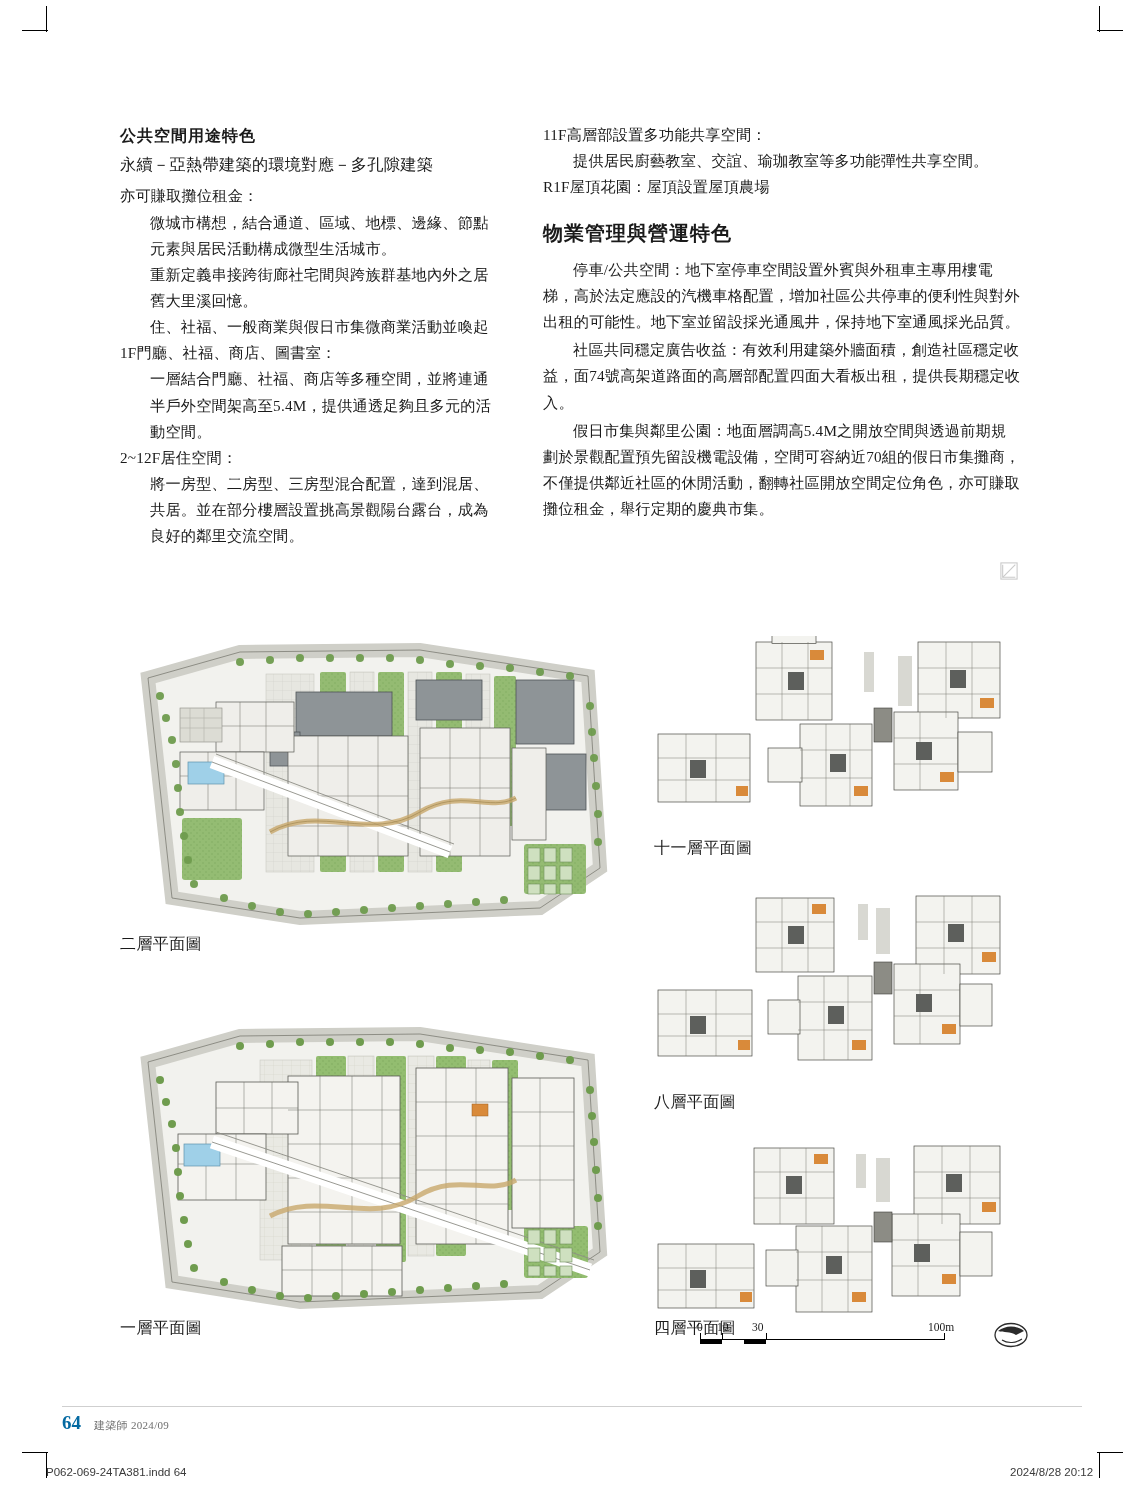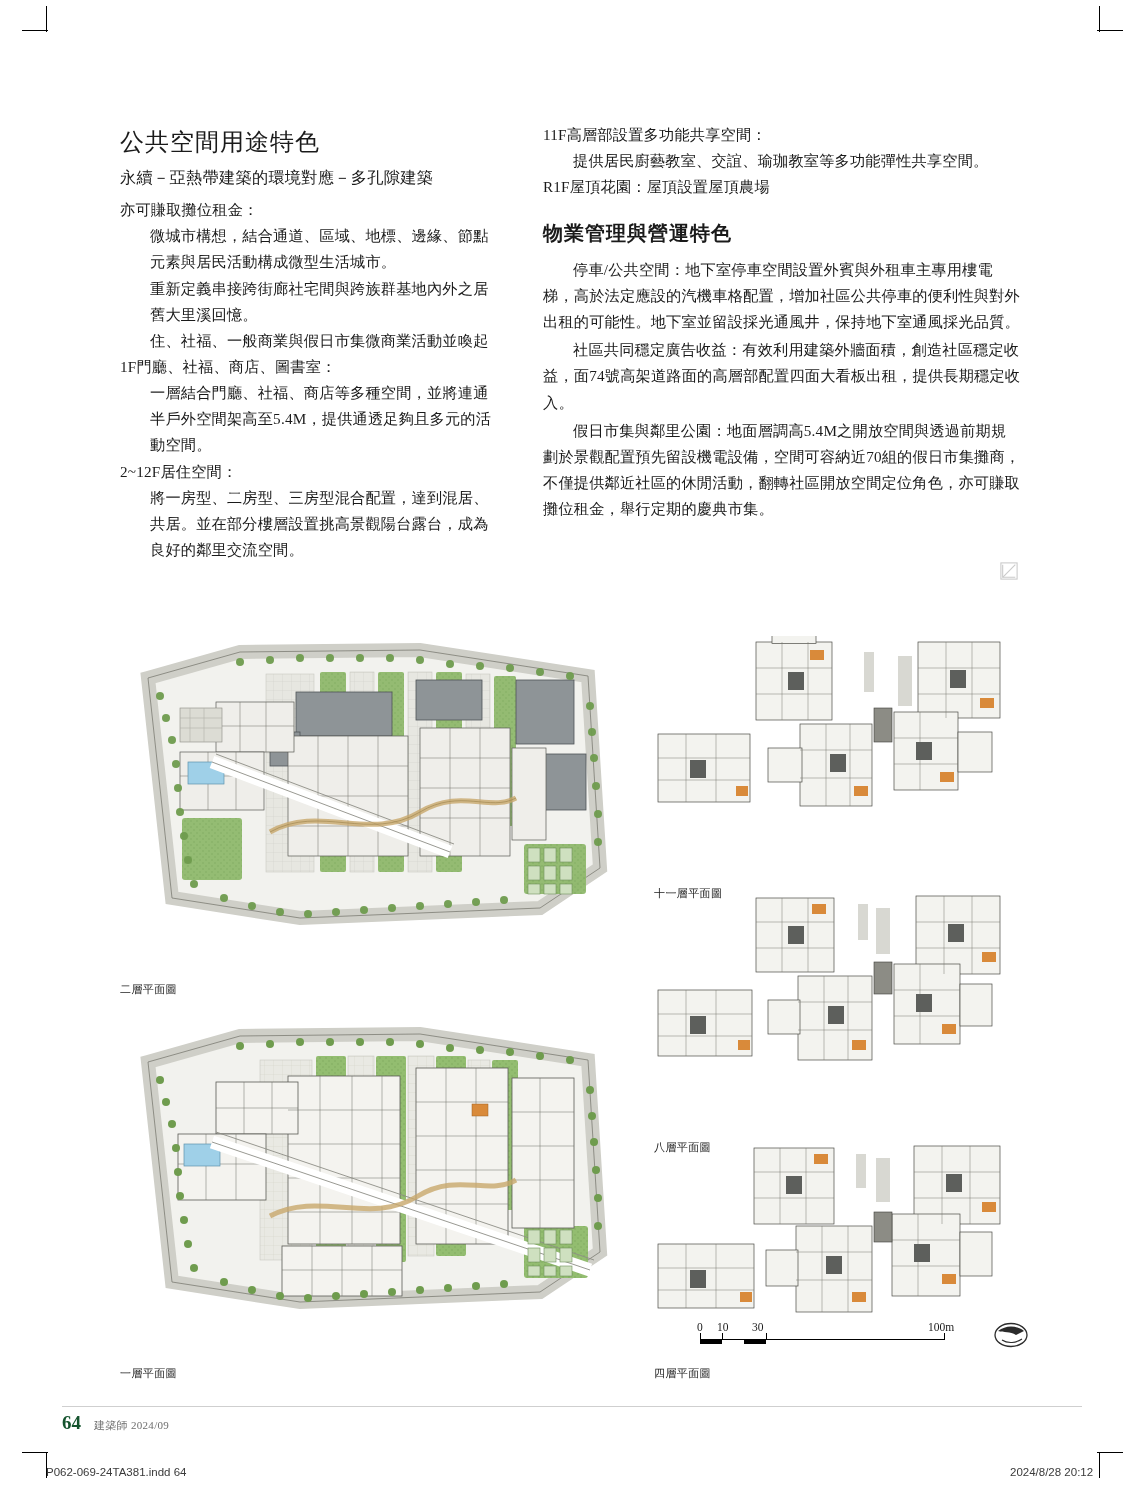--- a/index.html
+++ b/index.html
@@ -16,49 +16,49 @@
   .cm-br-v{left:1099px;top:1452px;width:1px;height:26px;}
   .cm-br-h{left:1097px;top:1452px;width:26px;height:1px;}
 
   .page{position:absolute;left:0;top:0;width:1144px;height:1500px;}
 
   
   .col{position:absolute;font-size:15.2px;line-height:1.72;letter-spacing:0.2px;}
   .col-l{left:120px;top:122px;width:392px;}
   .col-r{left:543px;top:122px;width:478px;}
 
-  h2.sec{font-size:24px;font-weight:normal;margin:0 0 2px 0;letter-spacing:1px;}
+  h2.sec{font-size:16px;font-weight:bold;margin:0 0 2px 0;letter-spacing:1px;}
   h3.sub{font-size:16.2px;font-weight:normal;margin:0 0 4px 0;letter-spacing:0.3px;}
   p{margin:0;}
   p.lead{margin:0;}
   p.ind{margin:0;text-indent:0;padding-left:30px;}
   p.ind1{margin:0;text-indent:30px;}
   .gap{height:2px;}
   h2.sec2{font-size:20px;font-weight:bold;margin:16px 0 6px 0;letter-spacing:1px;}
 
-  .cap{position:absolute;font-size:11px;letter-spacing:0.4px;margin-top:48px;}
+  .cap{position:absolute;font-size:16px;letter-spacing:0.4px;}
 
   
   .siteplan{position:absolute;background:#ffffff;}
   .site-outline{position:absolute;left:0;top:0;width:100%;height:100%;}
 
   
   .fp{position:absolute;}
 
   
   .scalebar{position:absolute;left:700px;top:1325px;width:245px;height:22px;}
   .sb-line{position:absolute;left:0;top:14px;width:245px;height:1px;background:#000;}
   .sb-tick{position:absolute;top:8px;width:1px;height:7px;background:#000;}
   .sb-blk{position:absolute;top:14px;height:5px;background:#000;}
   .sb-lab{position:absolute;font-size:11.5px;top:-4px;}
 
   .compass{position:absolute;left:994px;top:1322px;width:34px;height:26px;}
 
   
-  .folio{position:absolute;left:62px;top:1412px;font-size:19px;font-weight:bold;color:#14532d;}
+  .folio{position:absolute;left:62px;top:1412px;font-size:19px;font-weight:bold;color:#0369a1;}
   .folio-mag{position:absolute;left:94px;top:1418px;font-size:11px;color:#6f6f6f;letter-spacing:0.3px;}
   .rule{position:absolute;left:62px;top:1406px;width:1020px;height:1px;background:#cfcfcf;}
   .slug-l{position:absolute;left:46px;top:1466px;font-size:11.5px;color:#3a3a3a;font-family:"Liberation Sans",sans-serif;}
   .slug-r{position:absolute;left:1010px;top:1466px;font-size:11.5px;color:#3a3a3a;font-family:"Liberation Sans",sans-serif;}
 
   .logo-mark{position:absolute;left:1000px;top:562px;width:18px;height:18px;opacity:.45;}
 </style>
 </head>
 <body>
 

